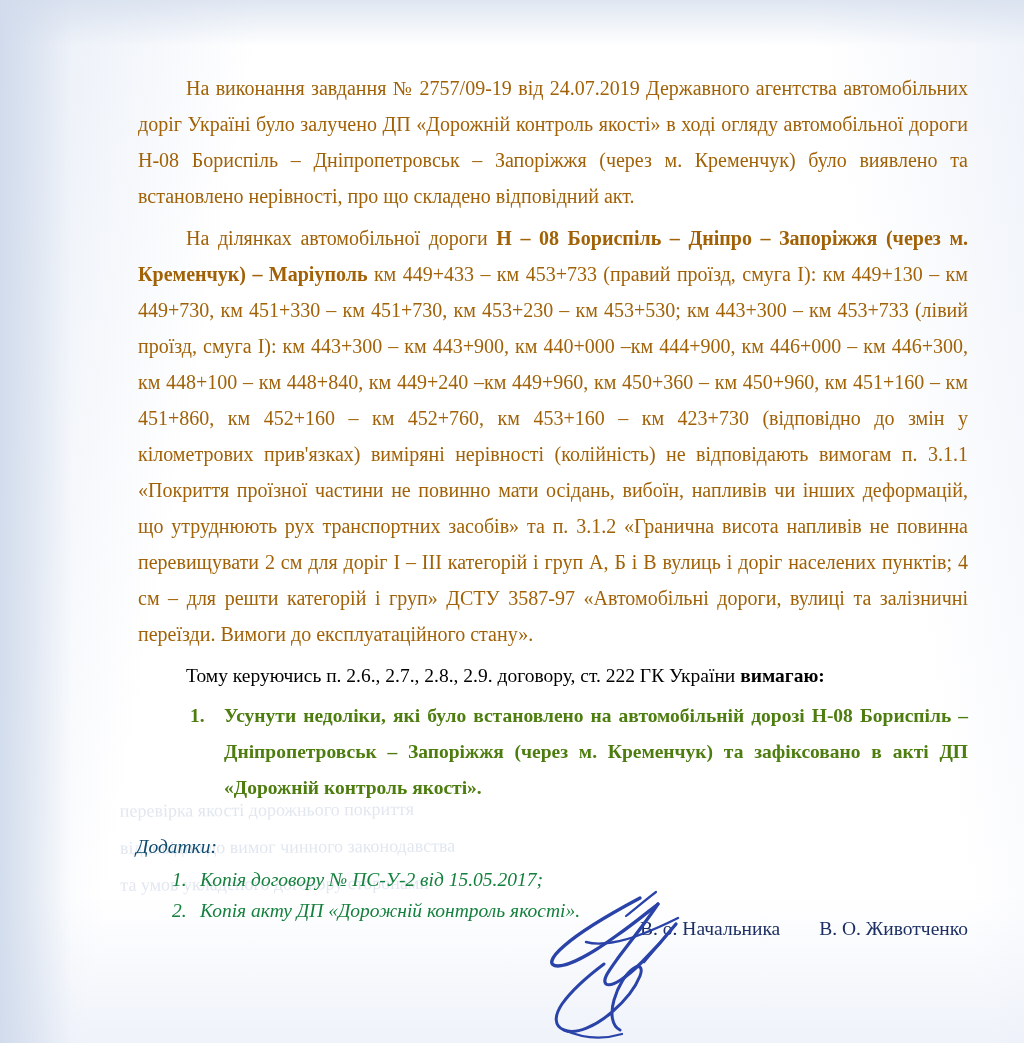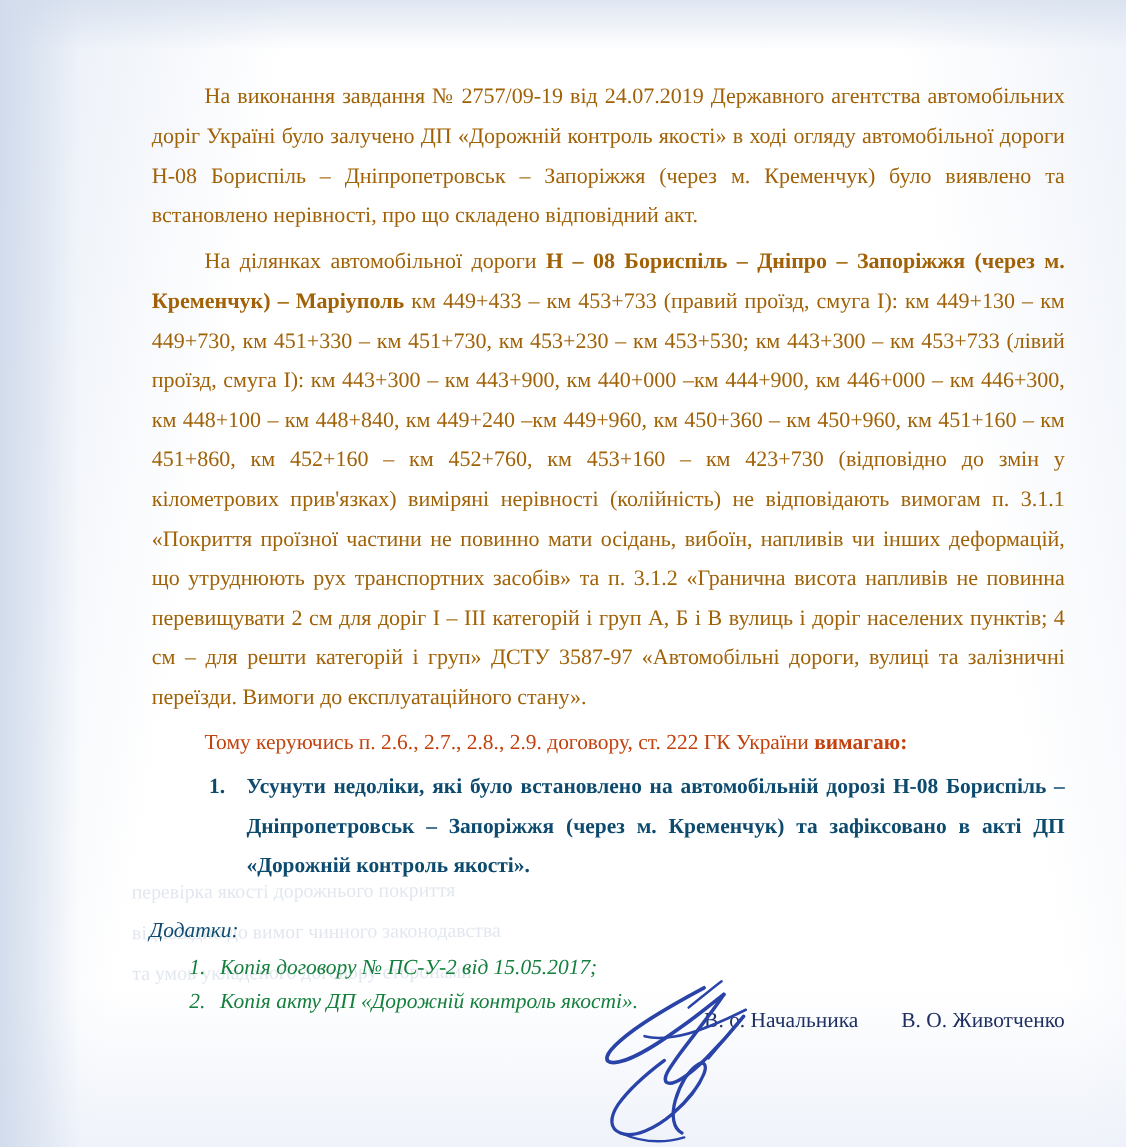--- a/index.html
+++ b/index.html
@@ -68,37 +68,37 @@
   .b { font-weight: bold; }
 
   .para-1 { margin-bottom: 16px; }
   .para-2 { margin-bottom: 4px; }
 
   .demand-line {
     margin: 0 0 4px 0;
     font-size: 19.5px;
     line-height: 36px;
     text-indent: 48px;
-    color: #c2410c;
+    color: #000000;
   }
 
   ol.demands {
     margin: 0 0 26px 0;
     padding-left: 0;
     list-style: none;
     counter-reset: dem;
   }
   ol.demands > li {
     position: relative;
     font-size: 19.5px;
     line-height: 36px;
     font-weight: bold;
     text-align: justify;
     padding-left: 86px;
-    color: #0c4a6e;
+    color: #4d7c0f;
     counter-increment: dem;
   }
   ol.demands > li::before {
     content: counter(dem) ".";
     position: absolute;
     left: 52px;
     font-weight: bold;
   }
 
   .attachments-title {

